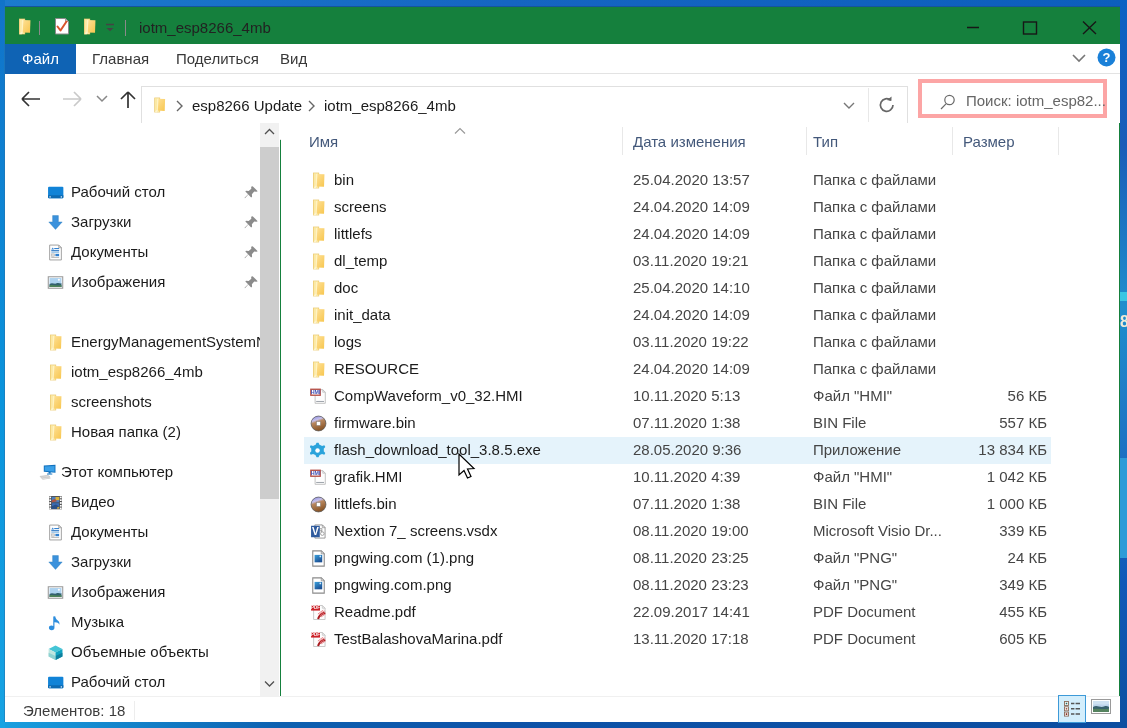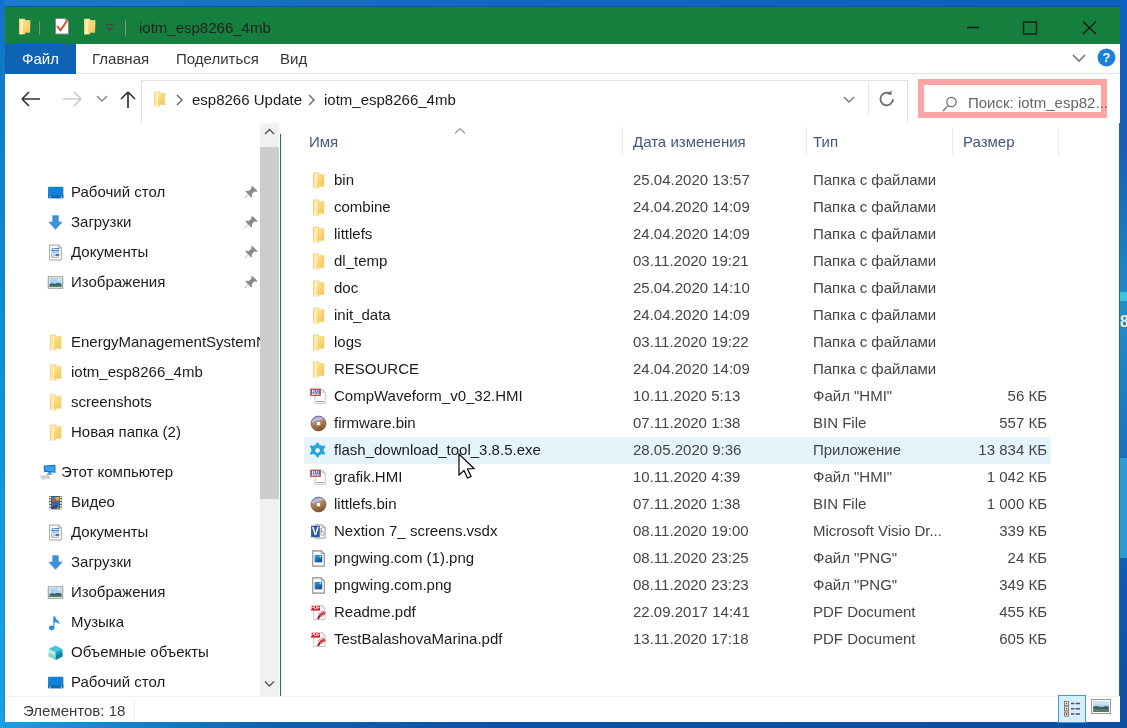--- a/index.html
+++ b/index.html
@@ -9,22 +9,22 @@
 .deskT{left:0;top:0;width:1127px;height:6px;background:linear-gradient(to right,#1b7bce,#1565c2 45%,#0c5ebd)}
 .deskR{left:1120px;top:0;width:7px;height:728px;background:linear-gradient(to bottom,#0b62c4,#1a5cb8 20%,#1f8ecd 42%,#1e74c4 60%,#1158b8 80%,#0d50a0)}
 .deskB{left:0;top:722px;width:1127px;height:6px;background:linear-gradient(to right,#18a0e0,#0d60b0 25%,#0d52a8 45%,#0b4da0)}
 .win{left:5px;top:6px;width:1115px;height:716px;background:#15803d;border-top:1px solid #16549c;border-bottom:1px solid #1b96c8}
 .ttxt{left:134px;top:12px;font-size:15px;color:#222}
 .vsep{width:1px;background:#9a9a9a}
 .tabs{left:0;top:37px;width:1115px;height:30px;background:#fff;border-bottom:1px solid #e3e3e3}
 .tabfile{left:0;top:0;width:71px;height:30px;background:#0f63b4;color:#fff;font-size:15px;text-align:center;line-height:29px}
 .tab{top:0;height:30px;font-size:15px;color:#383838;line-height:29px}
 .addrrow{left:0;top:67px;width:1115px;height:49px;background:#fff}
-.abox{left:136px;top:6px;width:767px;height:54px;border:1px solid #e0e0e0;background:#fff}
-.sbox{left:913px;top:5px;width:189px;height:39px;border:6px solid #fca5a5;background:#fff}
+.abox{left:136px;top:12px;width:767px;height:54px;border:1px solid #e0e0e0;background:#fff}
+.sbox{left:913px;top:5px;width:189px;height:39px;border:4px solid #fca5a5;background:#fff}
 .crumb{font-size:15px;color:#1b1b1b;top:10px}
 .side{left:0;top:116px;width:275px;height:573px;background:#fff}
 .srow{left:0;width:259px;height:28px;font-size:15px;color:#1b1b1b}
 .stext{position:absolute;top:4px;white-space:nowrap}
 .content{left:276px;top:116px;width:838px;height:573px;background:#fff;overflow:hidden}
 .hdr{font-size:15px;color:#43587a}
 .hsep{width:1px;background:#e8e8e8;top:4px;height:28px}
 .frow{left:23px;width:747px;height:27px}
 .fsel{background:#e5f3fb}
 .fname{position:absolute;left:30px;top:4px;font-size:15px;color:#1b1b1b;white-space:nowrap}
@@ -392,21 +392,21 @@
           <use href="#folder"></use>
         </svg>
 <div class="fname">bin</div>
 <div class="fdate">25.04.2020 13:57</div>
 <div class="ftype">Папка с файлами</div>
 </div>
 <div class="abs frow" style="top:71px">
 <svg style="position:absolute;left:6px;top:5px" width="17" height="17" viewBox="0 0 16 16">
           <use href="#folder"></use>
         </svg>
-<div class="fname">combine</div>
+<div class="fname">screens</div>
 <div class="fdate">24.04.2020 14:09</div>
 <div class="ftype">Папка с файлами</div>
 </div>
 <div class="abs frow" style="top:98px">
 <svg style="position:absolute;left:6px;top:5px" width="17" height="17" viewBox="0 0 16 16">
           <use href="#folder"></use>
         </svg>
 <div class="fname">littlefs</div>
 <div class="fdate">24.04.2020 14:09</div>
 <div class="ftype">Папка с файлами</div>

